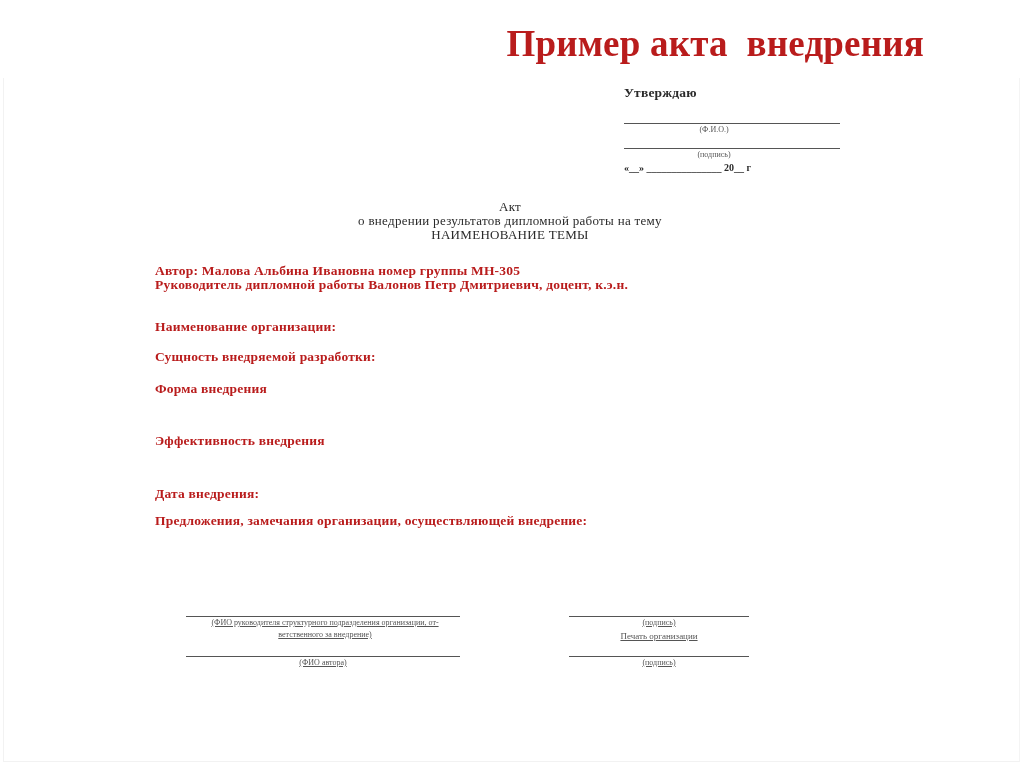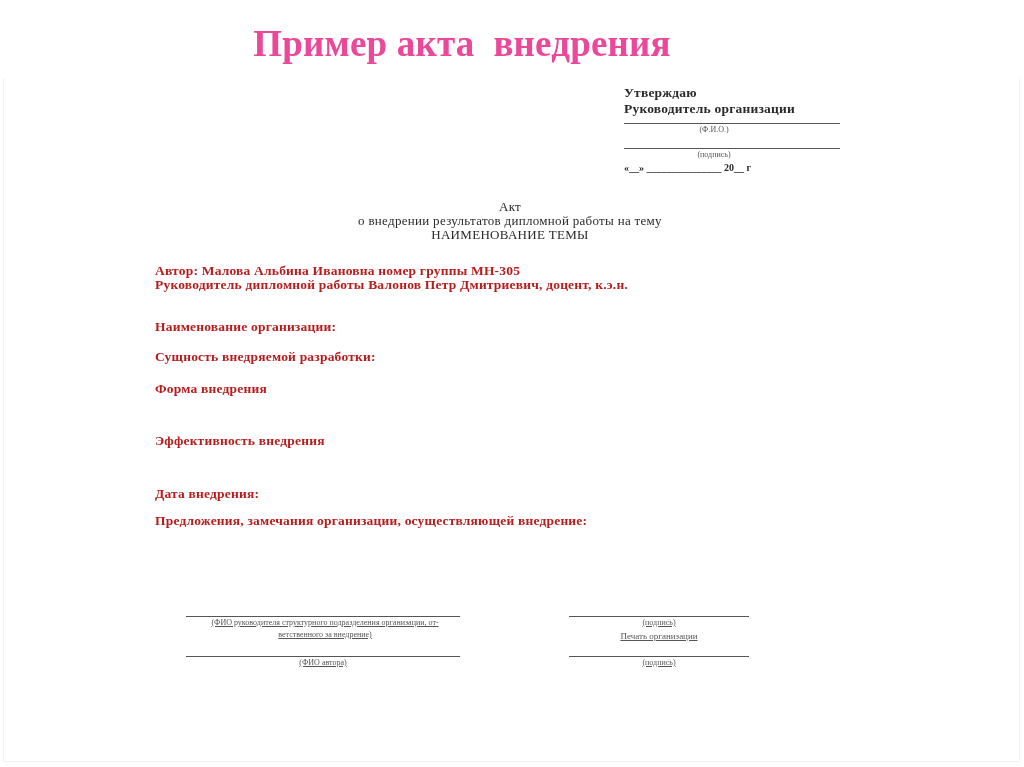--- a/index.html
+++ b/index.html
@@ -12,25 +12,25 @@
       height: 767px;
       position: relative;
       overflow: hidden;
       font-family: "Liberation Serif", serif;
     }
     .slide-title {
       position: absolute;
       left: 0;
       width: 924px;
       top: 22px;
-      text-align: center;
+      text-align: right;
       font-family: "Liberation Serif", serif;
       font-weight: bold;
       font-size: 37px;
-      color: #ec4899;
+      color: #b91c1c;
       white-space: pre;
       letter-spacing: 0.2px;
     }
     .doc-frame {
       position: absolute;
       left: 3px;
       top: 78px;
       width: 1017px;
       height: 684px;
       border-left: 1px solid #f2f2f2;
@@ -106,21 +106,20 @@
 </head>
 <body>
 
 <div>
   <div class="slide-title">Пример акта  внедрения</div>
 
   <div class="doc-frame"></div>
 
   <div class="approve-block">
     <div class="approve-line">Утверждаю</div>
-    <div class="approve-line">Руководитель организации</div>
   </div>
   <div class="sig-line" style="left:624px; top:123px; width:216px;"></div>
   <div class="sig-caption" style="left:624px; top:125px; width:180px;">(Ф.И.О.)</div>
   <div class="sig-line" style="left:624px; top:148px; width:216px;"></div>
   <div class="sig-caption" style="left:624px; top:150px; width:180px;">(подпись)</div>
   <div class="date-line">«__» _______________ 20__ г</div>
 
   <div class="heading-block">
     <div class="heading-line">Акт</div>
     <div class="heading-line">о внедрении результатов дипломной работы на тему</div>

